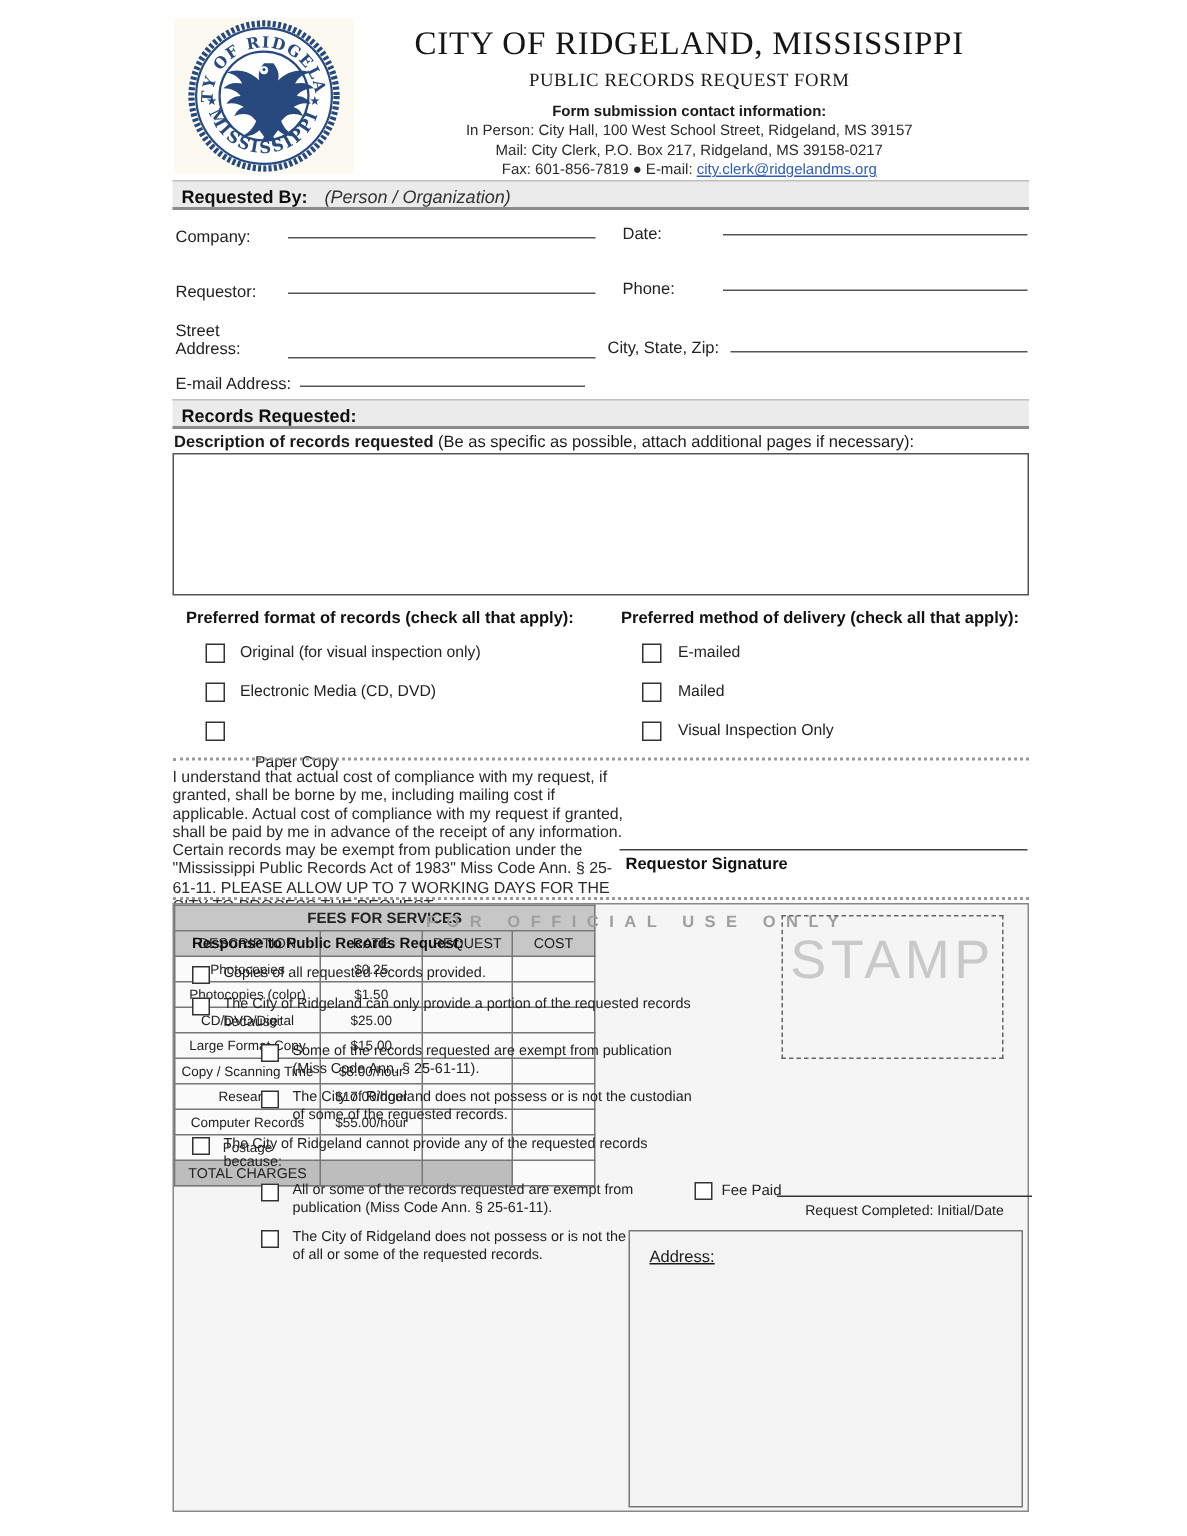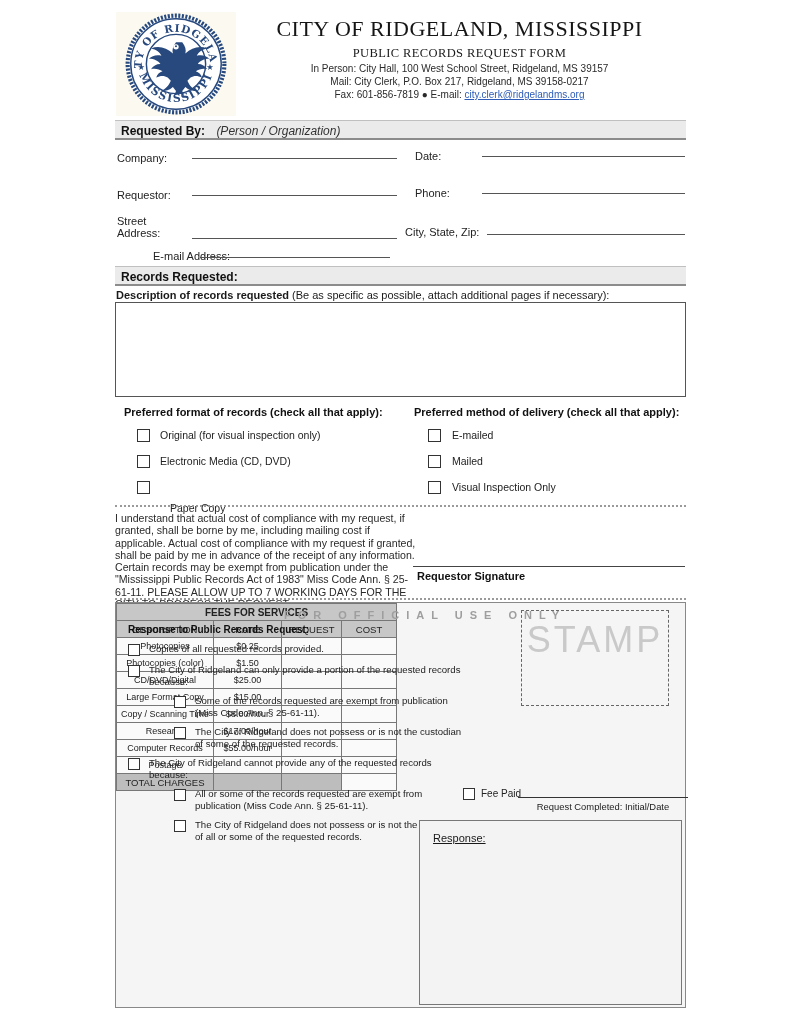--- a/index.html
+++ b/index.html
@@ -103,20 +103,21 @@
         <path fill="#27497E" d="M50 29 c-3 4 -4 7 -3 11 c-6 -6 -14 -8 -21 -5 c5 1 8 3 10 7 c-5 -1 -9 0 -12 3 c5 0 9 2 11 5 c-4 0 -7 2 -9 5 c4 -1 8 0 11 2 c-3 1 -5 3 -6 6 c4 -2 8 -2 11 0 l3 3 c-2 5 -5 8 -10 10 c5 0 9 -1 12 -4 l3 4 l-2 5 l5 -3 l5 3 l-2 -5 l3 -4 c3 3 7 4 12 4 c-5 -2 -8 -5 -10 -10 l3 -3 c3 -2 7 -2 11 0 c-1 -3 -3 -5 -6 -6 c3 -2 7 -3 11 -2 c-2 -3 -5 -5 -9 -5 c2 -3 6 -5 11 -5 c-3 -3 -7 -4 -12 -3 c2 -4 5 -6 10 -7 c-7 -3 -15 -1 -21 5 c1 -4 0 -7 -3 -11 z"></path>
         <circle cx="50" cy="33.5" r="2.6" fill="#ffffff"></circle>
         <circle cx="50" cy="33" r="1" fill="#27497E"></circle>
       </g>
     </svg>
   </div>
 
   <div class="abs hdr">
     <div class="title">CITY OF RIDGELAND, MISSISSIPPI</div>
     <div class="subtitle">PUBLIC RECORDS REQUEST FORM</div>
+    <div class="c-head">Form submission contact information:</div>
     <div class="c-line">In Person:  City Hall, 100 West School Street, Ridgeland, MS  39157</div>
     <div class="c-line">Mail:  City Clerk, P.O. Box 217, Ridgeland, MS  39158-0217</div>
     <div class="c-line">
       <span>Fax:  601-856-7819 ● E-mail:</span>
       <a class="email">city.clerk@ridgelandms.org</a>
     </div>
   </div>
 
   <div class="abs bar" style="top:120px;">
     <b>Requested By:</b>
@@ -131,21 +132,21 @@
   <div class="abs flabel" style="left:117px; top:189px;">Requestor:</div>
   <div class="abs fline" style="left:192px; top:180px; width:205px;"></div>
   <div class="abs flabel" style="left:415px; top:187px;">Phone:</div>
   <div class="abs fline" style="left:482px; top:178px; width:203px;"></div>
 
   <div class="abs flabel" style="left:117px; top:215px; width:60px;">Street Address:</div>
   <div class="abs fline" style="left:192px; top:223px; width:205px;"></div>
   <div class="abs flabel" style="left:405px; top:226px;">City, State, Zip:</div>
   <div class="abs fline" style="left:487px; top:219px; width:198px;"></div>
 
-  <div class="abs flabel" style="left:117px; top:250px;margin-left:36px;">E-mail Address:</div>
+  <div class="abs flabel" style="left:117px; top:250px;">E-mail Address:</div>
   <div class="abs fline" style="left:200px; top:242px; width:190px;"></div>
 
   <div class="abs bar" style="top:266px;">
     <b>Records Requested:</b>
   </div>
 
   <div class="abs desc-label" style="left:116px; top:289px;">
     <b>Description of records requested</b>
     <span>(Be as specific as possible, attach additional pages if necessary):</span>
   </div>
@@ -289,17 +290,17 @@
       <tr class="tot">
         <td>TOTAL CHARGES</td>
         <td></td>
         <td></td>
         <td class="white"></td>
       </tr>
     </tbody>
       </table>
 
     <div class="abs comments">
-      <div class="comments-label">Response:</div>
+      <div class="comments-label">Address:</div>
     </div>
   </div>
 
 </div>
 
 </body></html>

